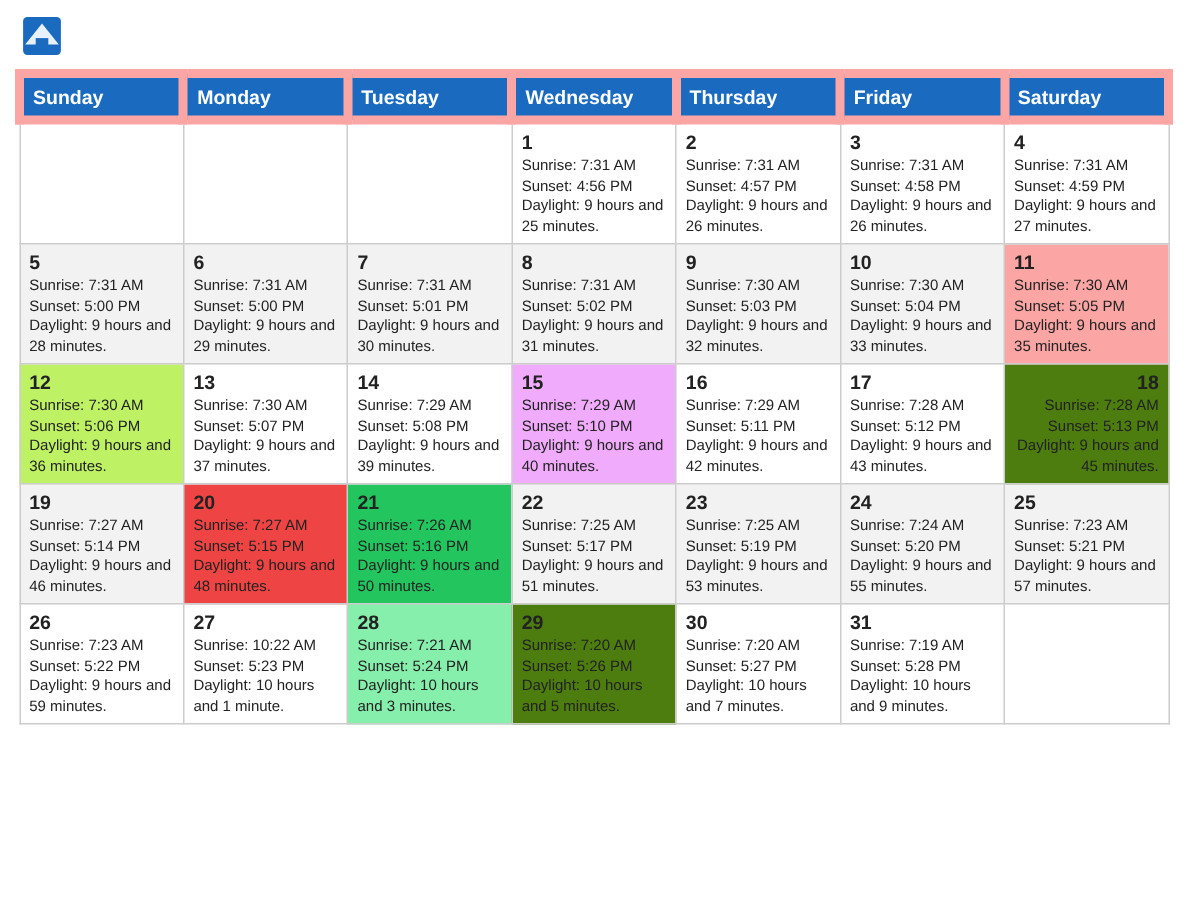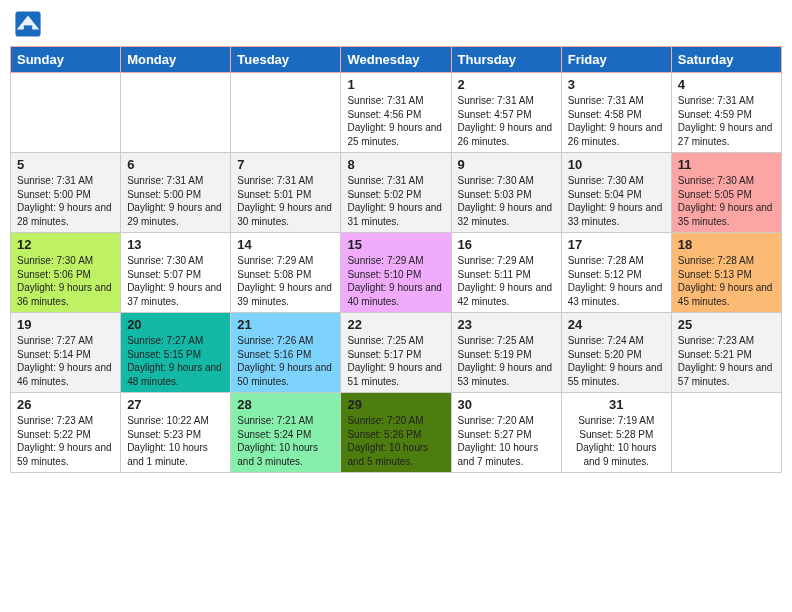--- a/index.html
+++ b/index.html
@@ -44,21 +44,21 @@
       border-collapse: collapse;
       border: 1px solid #ccc;
     }
     .calendar th {
       background: #1a6bbf;
       color: #fff;
       font-size: 13px;
       font-weight: bold;
       padding: 5px 6px;
       text-align: left;
-      border: 1px solid #fca5a5;
+      border: 6px solid #fca5a5;
     }
     .calendar td {
       vertical-align: top;
       padding: 4px 6px;
       border: 1px solid #ccc;
       width: calc(100% / 7);
       min-height: 80px;
       height: 80px;
       font-size: 10.5px;
       color: #222;
@@ -241,44 +241,44 @@
 Daylight: 9 hours
 and 42 minutes.</div>
         </td>
         <td style="background: rgb(255, 255, 255);">
           <span class="day-num">17</span>
           <div class="day-info">Sunrise: 7:28 AM
 Sunset: 5:12 PM
 Daylight: 9 hours
 and 43 minutes.</div>
         </td>
-        <td style="background: #fdba74;">
+        <td style="background: #4d7c0f; text-align: right;">
           <span class="day-num">18</span>
           <div class="day-info">Sunrise: 7:28 AM
 Sunset: 5:13 PM
 Daylight: 9 hours
 and 45 minutes.</div>
         </td>
       </tr>
       <tr>
         <td style="background: rgb(242, 242, 242); margin-left: 29px;">
           <span class="day-num">19</span>
           <div class="day-info">Sunrise: 7:27 AM
 Sunset: 5:14 PM
 Daylight: 9 hours
 and 46 minutes.</div>
         </td>
-        <td style="background: #14b8a6;">
+        <td style="background: #ef4444;">
           <span class="day-num">20</span>
           <div class="day-info">Sunrise: 7:27 AM
 Sunset: 5:15 PM
 Daylight: 9 hours
 and 48 minutes.</div>
         </td>
-        <td style="background: #7dd3fc;">
+        <td style="background: #22c55e;">
           <span class="day-num">21</span>
           <div class="day-info">Sunrise: 7:26 AM
 Sunset: 5:16 PM
 Daylight: 9 hours
 and 50 minutes.</div>
         </td>
         <td style="background: rgb(242, 242, 242);">
           <span class="day-num">22</span>
           <div class="day-info">Sunrise: 7:25 AM
 Sunset: 5:17 PM
@@ -336,21 +336,21 @@
 Daylight: 10 hours
 and 5 minutes.</div>
         </td>
         <td style="background: rgb(255, 255, 255);">
           <span class="day-num">30</span>
           <div class="day-info">Sunrise: 7:20 AM
 Sunset: 5:27 PM
 Daylight: 10 hours
 and 7 minutes.</div>
         </td>
-        <td style="background: rgb(255, 255, 255); text-align: center;">
+        <td style="background: rgb(255, 255, 255);">
           <span class="day-num">31</span>
           <div class="day-info">Sunrise: 7:19 AM
 Sunset: 5:28 PM
 Daylight: 10 hours
 and 9 minutes.</div>
         </td>
         <td class="empty-cell"></td>
       </tr>
     </tbody>
 </table>

